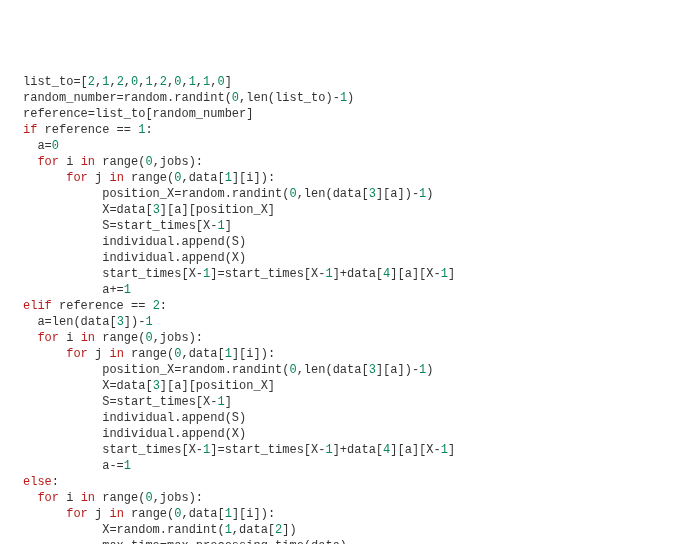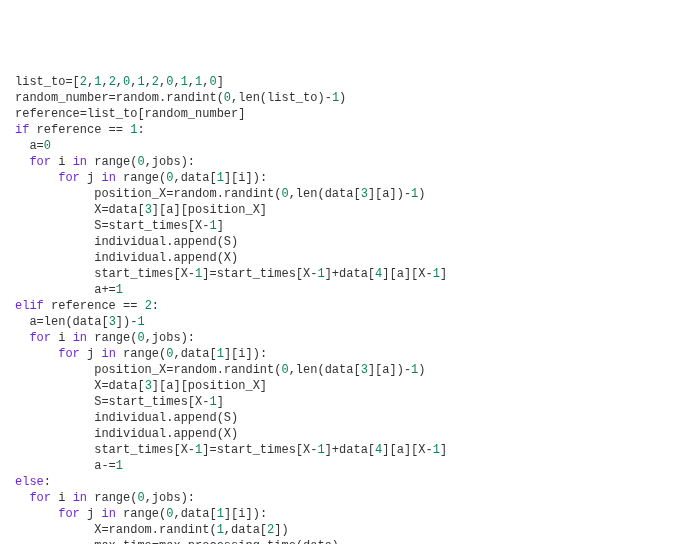--- a/index.html
+++ b/index.html
@@ -9,22 +9,22 @@
     font-family: Consolas, "Courier New", monospace;
     font-size: 12px;
     line-height: 16px;
     color: #333333;
     white-space: pre;
     width: 692px;
     height: 544px;
     box-sizing: border-box;
     position: relative;
   }
-  .line { display: block; }
-  .kw { color: #6d28d9; }    
+  .line { display: block; margin-left: 8px; }
+  .kw { color: #b91c1c; }    
   .num { color: #098658; }
   .edit-icon {
     position: absolute;
     right: 10px;
     bottom: 8px;
     width: 14px;
     height: 14px;
     opacity: 0.35;
   }
 </style>

